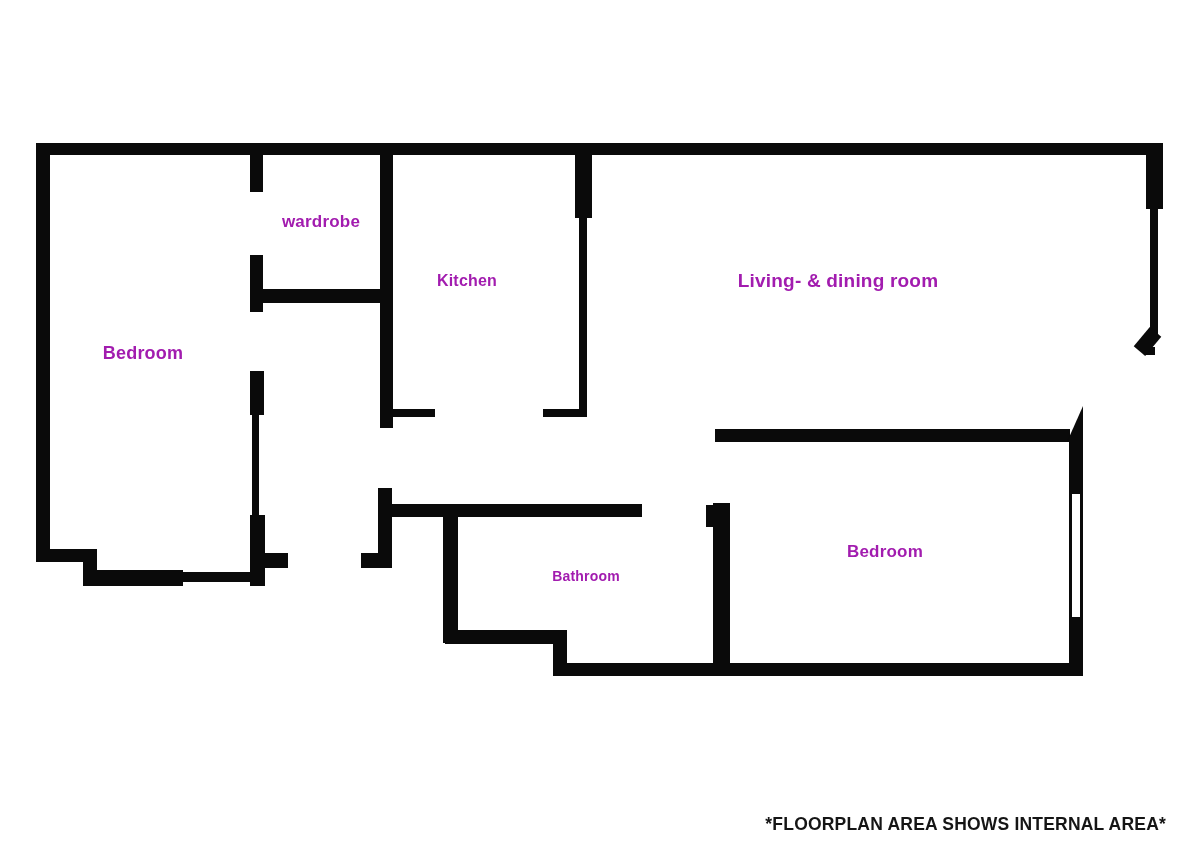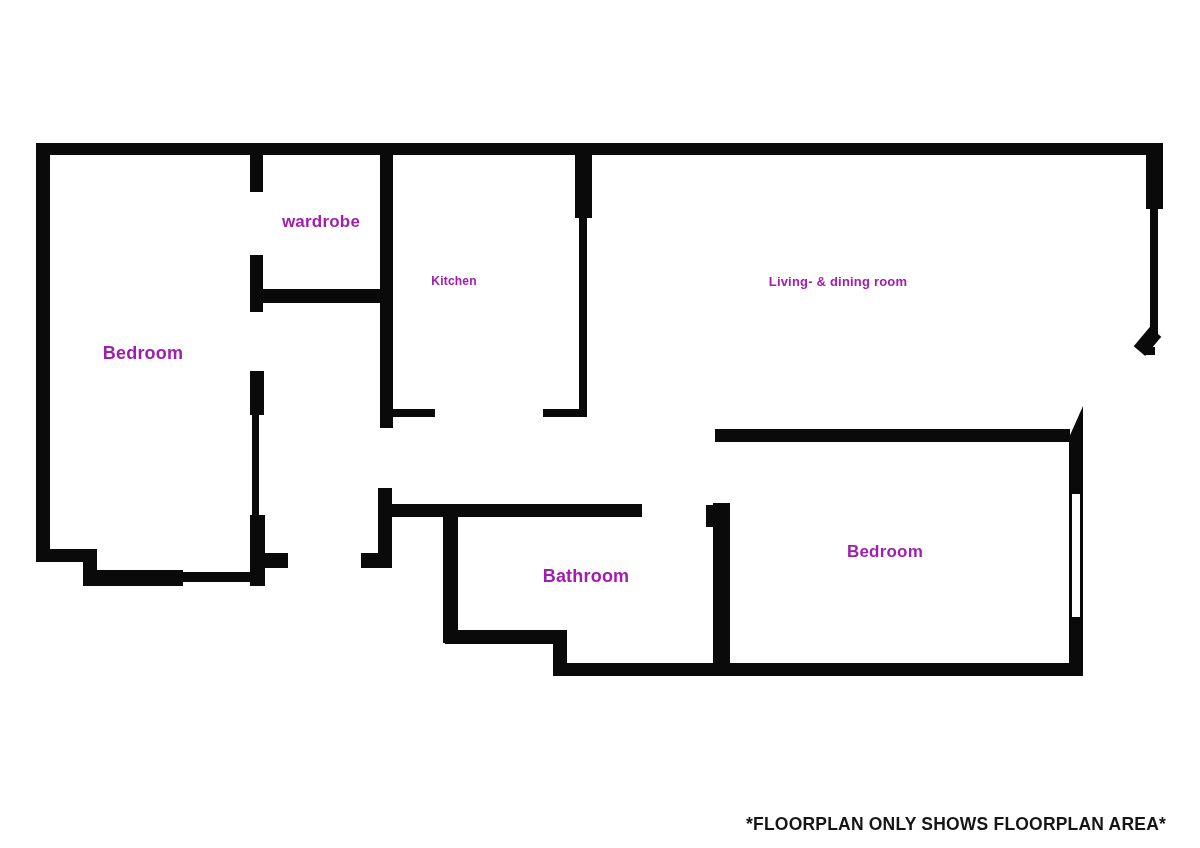--- a/index.html
+++ b/index.html
@@ -60,19 +60,19 @@
       <div class="wall" style="left: 443px; top: 510px; width: 15px; height: 133px; background: rgb(10, 10, 10);"></div>
       <div class="wall" style="left: 445px; top: 630px; width: 122px; height: 14px; background: rgb(10, 10, 10);"></div>
       <div class="wall" style="left: 553px; top: 630px; width: 14px; height: 46px; background: rgb(10, 10, 10);"></div>
       <div class="window-symbol" style="left: 1069px; top: 494px; width: 14px; height: 123px;"></div>
       <div class="leaf" style="left: 1140px; top: 329px; width: 15px; height: 25px; background: rgb(10, 10, 10); transform: rotate(40deg);"></div>
       <div class="leaf tri" style="left: 1067px; top: 406px; width: 16px; height: 36px; background: rgb(10, 10, 10);"></div>
     </div>
 
   <div class="room-label" style="left: 143px; top: 353px; font-size: 18px;">Bedroom</div>
   <div class="room-label" style="left: 321px; top: 222px; font-size: 17px;">wardrobe</div>
-  <div class="room-label" style="left: 454px; top: 281px; font-size: 12px;">Kitchen</div>
-  <div class="room-label" style="left: 838px; top: 281px; font-size: 13px;">Living- &amp; dining room</div>
-  <div class="room-label" style="left: 586px; top: 576px; font-size: 18px; text-align: center;">Bathroom</div>
+  <div class="room-label" style="left: 467px; top: 281px; font-size: 16px;">Kitchen</div>
+  <div class="room-label" style="left: 838px; top: 281px; font-size: 19px;">Living- &amp; dining room</div>
+  <div class="room-label" style="left: 586px; top: 576px; font-size: 14px; text-align: center;">Bathroom</div>
   <div class="room-label" style="left: 885px; top: 552px; font-size: 17px;">Bedroom</div>
 
-  <div class="disclaimer right">*FLOORPLAN ONLY SHOWS FLOORPLAN AREA*</div>
+  <div class="disclaimer right">*FLOORPLAN AREA SHOWS INTERNAL AREA*</div>
 </div>
 
 </body></html>

